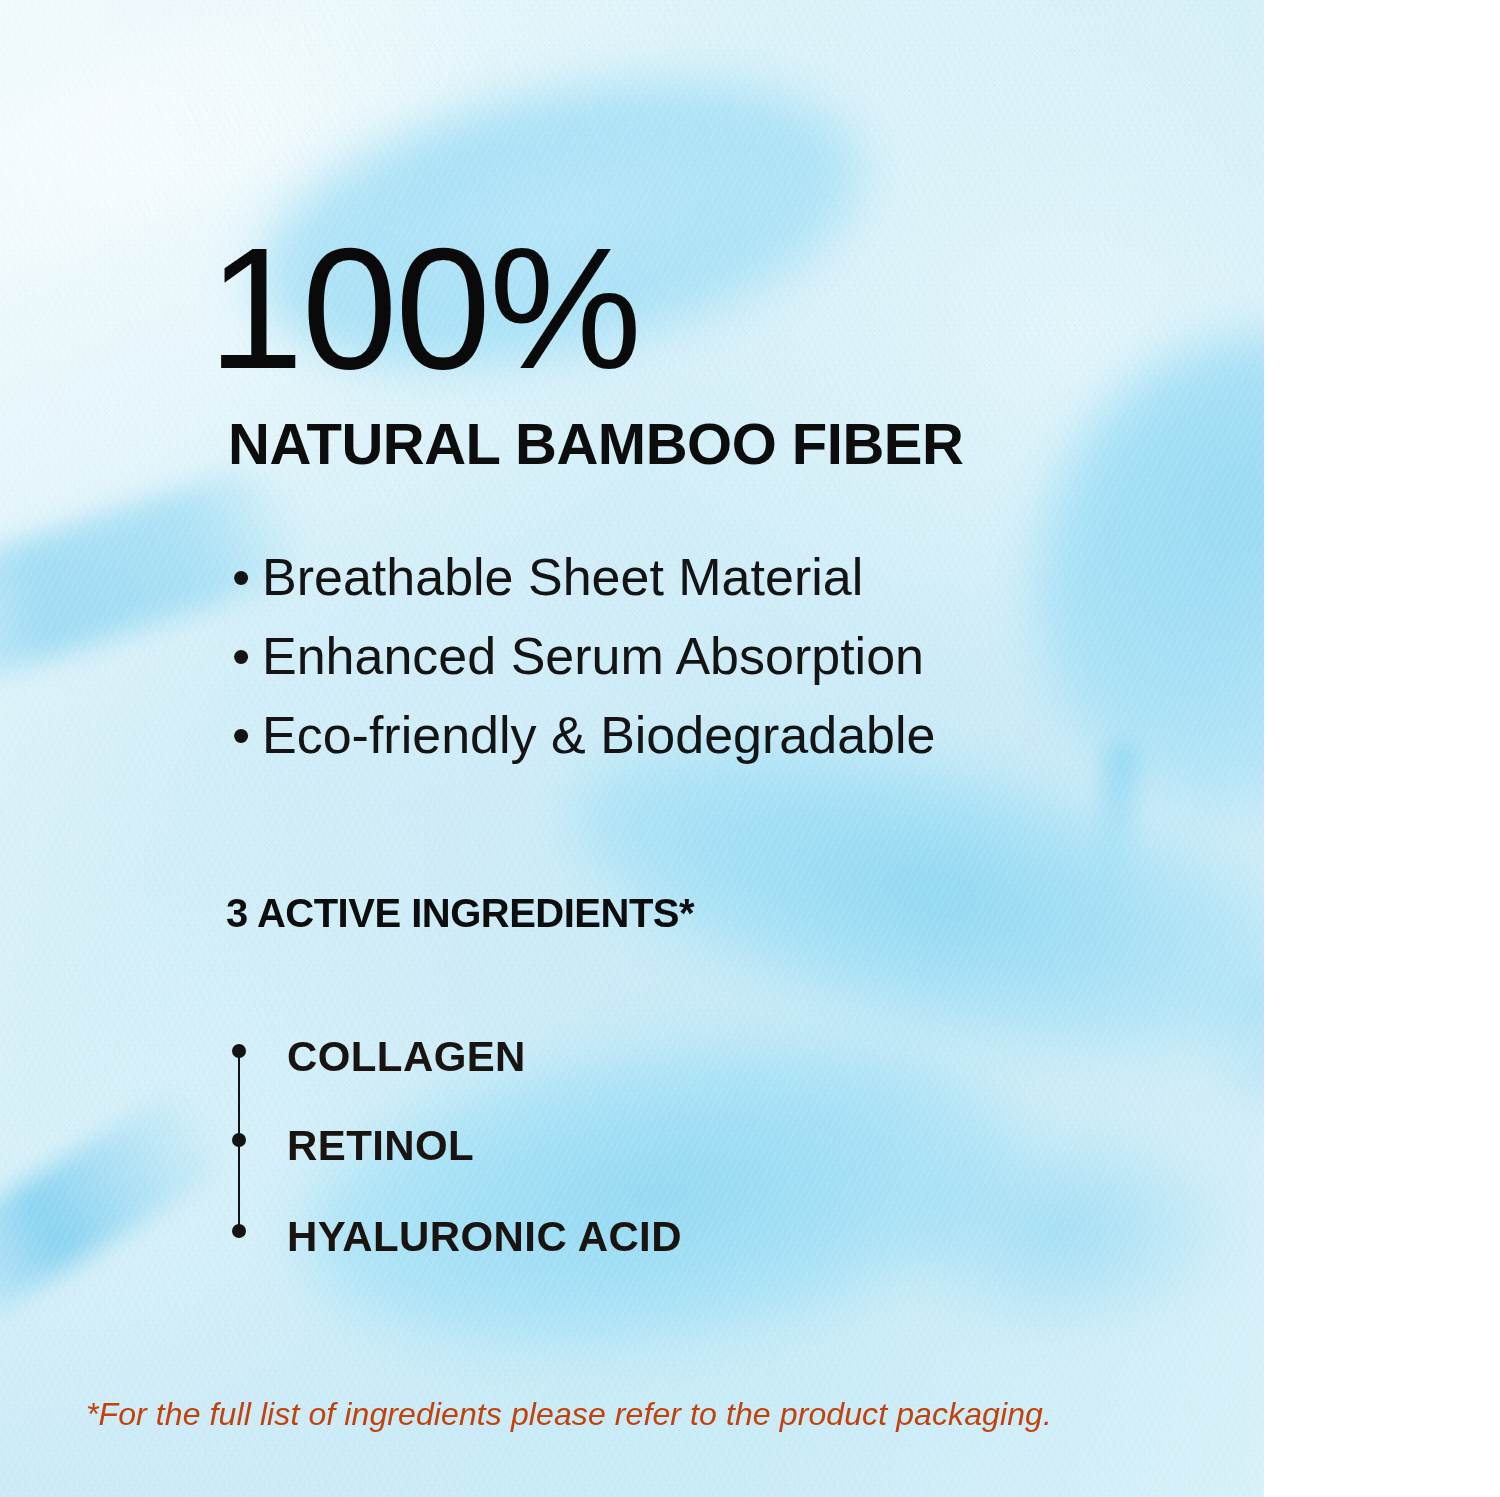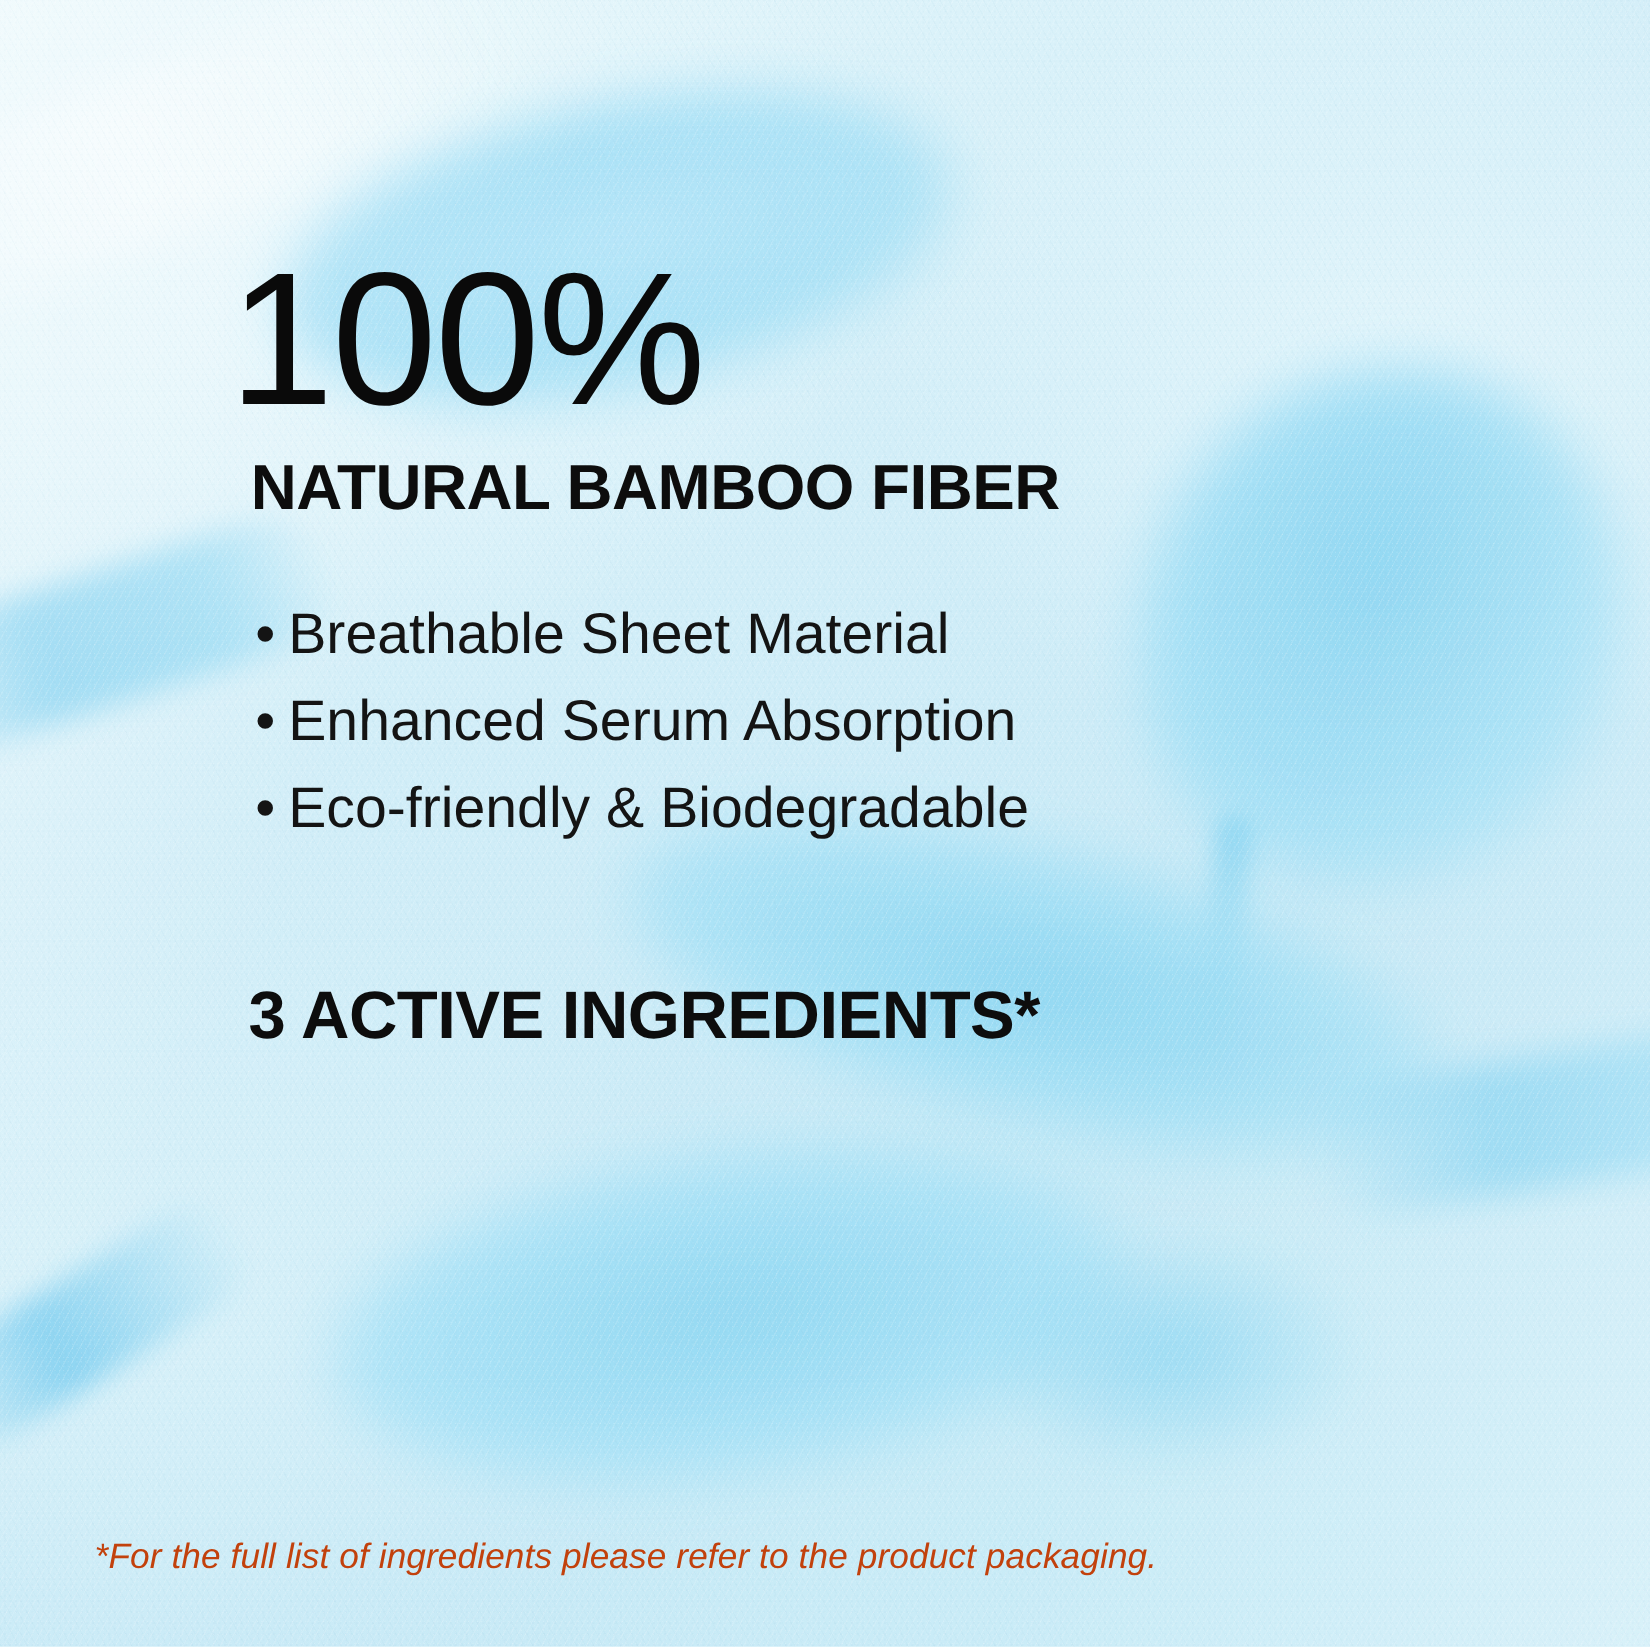--- a/index.html
+++ b/index.html
@@ -2,21 +2,21 @@
 <html><head>
 <meta charset="utf-8">
 <style>
   html, body {
     margin: 0;
     padding: 0;
     background: #ffffff;
   }
   #canvas {
     position: relative;
-    width: 1500px;
+    width: 1264px;
     height: 1497px;
     overflow: hidden;
     font-family: "Liberation Sans", sans-serif;
     background: #d3eef7;
   }
 
   
   .bg-base {
     position: absolute;
     inset: 0;
@@ -195,21 +195,21 @@
   .features li .dot {
     display: inline-block;
     width: 30px;
     color: #141414;
   }
 
   .ing-head {
     position: absolute;
     left: 226px;
     top: 893px;
-    font-size: 61px;
+    font-size: 40px;
     line-height: 1;
     font-weight: 700;
     letter-spacing: -0.5px;
     color: #0d0d0d;
   }
 
   .ing-block {
     position: absolute;
     left: 232px;
     top: 1030px;
@@ -298,17 +298,26 @@
       <li>
         <span class="dot">•</span><span>Enhanced Serum Absorption</span>
       </li>
       <li>
         <span class="dot">•</span><span>Eco-friendly &amp; Biodegradable</span>
       </li>
     </ul>
 
     <div class="ing-head">3 ACTIVE INGREDIENTS*</div>
 
+    <div class="ing-block">
+      <div class="ing-rail"></div>
+      <div class="ing-node n0"></div>
+      <div class="ing-node n1"></div>
+      <div class="ing-node n2"></div>
+      <div class="ing-label l0">COLLAGEN</div>
+      <div class="ing-label l1">RETINOL</div>
+      <div class="ing-label l2">HYALURONIC ACID</div>
+    </div>
 
     <div class="footnote">*For the full list of ingredients please refer to the product packaging.</div>
 
   </div>
 </div>
 
 </body></html>

